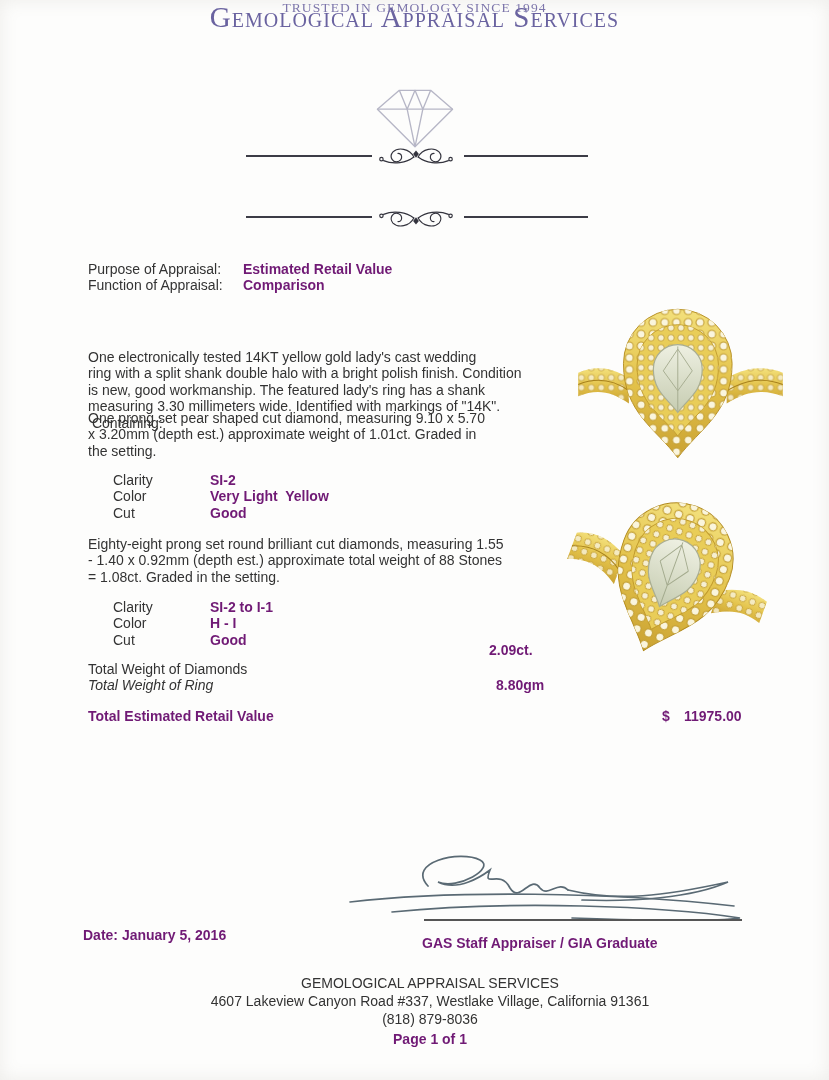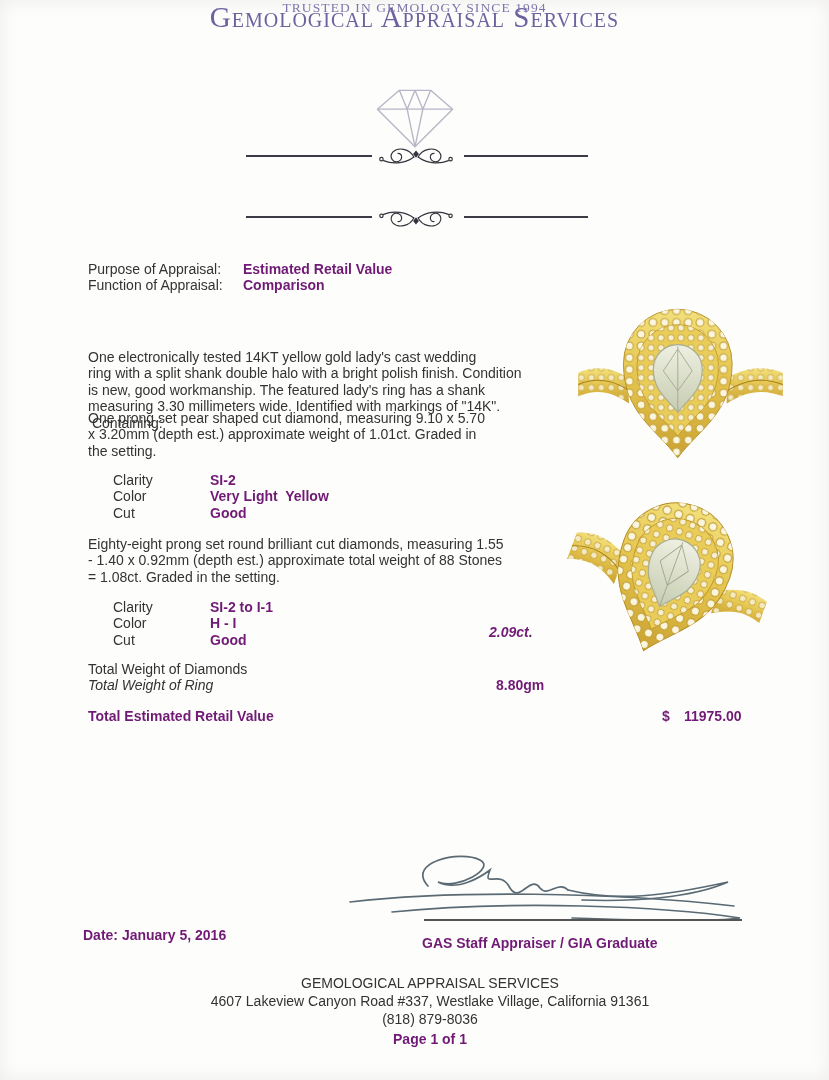--- a/index.html
+++ b/index.html
@@ -94,21 +94,21 @@
 - 1.40 x 0.92mm (depth est.) approximate total weight of 88 Stones
 = 1.08ct. Graded in the setting.</div>
 
   <div class="abs" style="left:113px;top:599px;">
     <div class="kv-row"><span class="spec-label">Clarity</span><span class="b" style="white-space:pre">SI-2 to I-1</span></div>
     <div class="kv-row"><span class="spec-label">Color</span><span class="b" style="white-space:pre">H - I</span></div>
     <div class="kv-row"><span class="spec-label">Cut</span><span class="b" style="white-space:pre">Good</span></div>
   </div>
 
   <div class="abs txt" style="left:88px;top:661px;">Total Weight of Diamonds</div>
-  <div class="abs txt b" style="left:489px;top:624px;font-style:italic;">2.09ct.</div>
+  <div class="abs txt b" style="left:489px;top:642px;">2.09ct.</div>
   <div class="abs txt" style="left:88px;top:677px;font-style:italic;">Total Weight of Ring</div>
   <div class="abs txt b" style="left:483px;top:677px;padding-left:13px;">8.80gm</div>
 
   <div class="abs txt b" style="left:88px;top:708px;">Total Estimated Retail Value</div>
   <div class="abs txt b" style="left:662px;top:708px;">$</div>
   <div class="abs txt b" style="left:684px;top:708px;">11975.00</div>
 
   <svg class="abs" style="left:568px;top:293px;width:225px;height:172px;" viewBox="0 0 230 190">
     <defs>
       <linearGradient id="gold" x1="0" y1="0" x2="0" y2="1">

